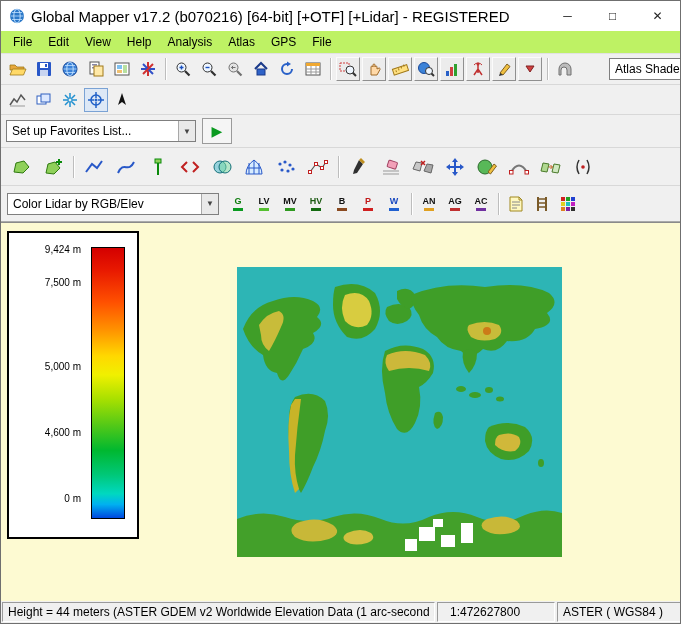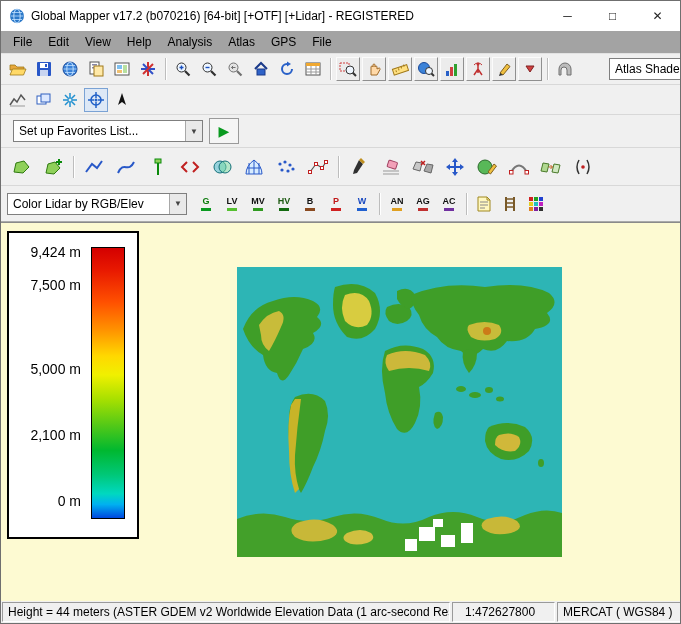--- a/index.html
+++ b/index.html
@@ -1,65 +1,65 @@
 <!DOCTYPE html>
 <html><head>
 <meta charset="utf-8">
 <style>
   *{box-sizing:border-box;margin:0;padding:0;font-family:"Liberation Sans",sans-serif;}
   html,body{width:681px;height:624px;background:#fff;}
   .window{width:681px;height:624px;border:1px solid #6f6f6f;display:flex;flex-direction:column;overflow:hidden;position:relative;background:#f0f0f0;}
   
   .titlebar{height:30px;background:#fff;display:flex;align-items:center;padding-left:8px;flex:0 0 auto;}
-  .titlebar .title{font-size:12px;color:#000;margin-left:6px;white-space:nowrap;}
+  .titlebar .title{font-size:15px;color:#000;margin-left:6px;white-space:nowrap;}
   .win-controls{margin-left:auto;display:flex;height:100%;}
   .winbtn{width:45px;height:100%;display:flex;align-items:center;justify-content:center;font-size:12px;color:#222;}
   
-  .menubar{height:23px;background:#a3a3a3;display:flex;align-items:center;padding-left:4px;border-bottom:1px solid #e2e2e2;font-size:12px;flex:0 0 auto;}
+  .menubar{height:23px;background:#bef264;display:flex;align-items:center;padding-left:4px;border-bottom:1px solid #e2e2e2;font-size:12px;flex:0 0 auto;}
   .menu-item{padding:3px 8px;color:#000;}
   
   .toolbar{display:flex;align-items:center;padding:2px 4px;background:#f0f0f0;border-bottom:1px solid #d8d8d8;position:relative;flex:0 0 auto;}
   .tb1{height:31px;}
   .tb2{height:30px;}
   .tb-fav{height:33px;}
   .tb3{height:38px;}
   .tb4{height:36px;border-bottom:1px solid #aaa;}
   .tbtn{width:24px;height:24px;display:inline-flex;align-items:center;justify-content:center;margin:0 1px;flex:0 0 auto;}
   .tb3 .tbtn{width:30px;height:30px;}
   .raised{border:1px solid;border-color:#fbfbfb #8f8f8f #8f8f8f #fbfbfb;background:#ececec;}
   .pressed{border:1px solid #7aa2d4;background:#dde8f6;}
   .sep{width:1px;height:22px;background:#bdbdbd;margin:0 4px;box-shadow:1px 0 0 #fff;flex:0 0 auto;}
   .combo{height:22px;background:#fff;border:1px solid #7f7f7f;display:flex;align-items:center;font-size:12px;flex:0 0 auto;}
   .combo-text{padding:0 5px;white-space:nowrap;overflow:hidden;flex:1;color:#000;}
   .combo-arrow{width:17px;height:100%;background:#e9e9e9;border-left:1px solid #a8a8a8;display:flex;align-items:center;justify-content:center;font-size:8px;color:#444;}
   .atlas-combo{position:absolute;right:-59px;top:4px;width:130px;}
-  .fav-combo{width:190px;margin-left:8px;}
-  .lidar-combo{width:180px;margin-left:2px;margin-right:6px;}
+  .fav-combo{width:190px;margin-left:1px;}
+  .lidar-combo{width:212px;margin-left:2px;margin-right:6px;}
   .play-btn{width:30px;height:26px;margin-left:6px;border:1px solid #9a9a9a;background:#f5f5f5;color:#0a9a20;font-size:14px;display:flex;align-items:center;justify-content:center;}
   
   .letter{flex-direction:column;line-height:1;}
   .lt{font-size:9px;font-weight:bold;color:#111;}
   .lt.green{color:#0a7a0a;} .lt.dgreen{color:#1c5a12;} .lt.red{color:#c01818;} .lt.blue{color:#1848c0;}
   .mark{width:10px;height:3px;margin-top:2px;}
   .m-g{background:#0a9a20;} .m-lv{background:#55c030;} .m-mv{background:#2f9a20;} .m-hv{background:#136a10;}
   .m-b{background:#8a4a20;} .m-p{background:#d02020;} .m-w{background:#2060d0;}
   .m-an{background:#e0a020;} .m-ag{background:#c03030;} .m-ac{background:#7030a0;}
   
   .map-area{flex:1;background:#fdfad2;position:relative;border-top:1px solid #8a8a8a;overflow:hidden;}
   .legend{position:absolute;left:6px;top:8px;width:132px;height:308px;background:#fff;border:2px solid #000;}
   .legend-bar{position:absolute;right:12px;top:14px;width:34px;height:272px;border:1px solid #000;
     background:linear-gradient(to bottom,#d40000 0%,#e81800 8%,#ff5000 20%,#ff9000 30%,#ffd800 40%,#f0f000 47%,#a8e000 56%,#50c818 66%,#00b830 75%,#00c878 84%,#00d8c0 91%,#00b0f0 95%,#0048e0 100%);}
-  .legend-label{position:absolute;right:56px;font-size:14px;color:#000;white-space:nowrap;text-align:right;}
+  .legend-label{position:absolute;right:56px;font-size:10px;color:#000;white-space:nowrap;text-align:right;}
   .ll0{top:11px;} .ll1{top:44px;} .ll2{top:128px;} .ll3{top:194px;} .ll4{top:260px;}
   .world-map{position:absolute;left:236px;top:44px;width:325px;height:290px;}
   
   .statusbar{height:22px;display:flex;align-items:stretch;background:#f0f0f0;padding:1px;gap:2px;flex:0 0 auto;font-size:12px;}
   .pane{border:1px solid;border-color:#9a9a9a #fff #fff #9a9a9a;display:flex;align-items:center;padding:0 5px;white-space:nowrap;overflow:hidden;background:#f0f0f0;color:#000;}
   .pane.msg{flex:1;}
-  .pane.scale{width:103px;flex:0 0 auto;padding-left:12px;}
+  .pane.scale{width:118px;flex:0 0 auto;padding-left:12px;}
   .pane.proj{width:132px;flex:0 0 auto;margin-right:-10px;}
 </style>
 </head>
 <body>
 
 <div class="window">
 
   <div class="titlebar">
     <svg width="16" height="16">
         <circle cx="8" cy="8" r="7" fill="#2b78c8"></circle>
@@ -481,21 +481,21 @@
         </svg>
       </span>
   </div>
 
   <div class="map-area">
 
     <div class="legend">
       <span class="legend-label ll0">9,424 m</span>
       <span class="legend-label ll1">7,500 m</span>
       <span class="legend-label ll2">5,000 m</span>
-      <span class="legend-label ll3">2,100 m</span>
+      <span class="legend-label ll3">4,600 m</span>
       <span class="legend-label ll4">0 m</span>
       <div class="legend-bar"></div>
     </div>
 
     <svg class="world-map" viewBox="0 0 325 290">
       <rect x="0" y="0" width="325" height="290" fill="#2db5b5"></rect>
 
       <path d="M6 62 Q14 40 36 34 Q58 26 76 34 Q88 40 80 50 Q90 58 76 66 Q82 76 66 82 Q60 96 52 108 Q44 120 40 106 Q28 104 26 88 Q12 80 6 62 Z" fill="#3f9e28"></path>
       <path d="M22 58 Q30 46 42 44 Q50 48 44 60 Q38 74 32 84 Q24 78 24 68 Z" fill="#c8bc3a"></path>
 
@@ -539,17 +539,17 @@
   </div>
 
   <div class="statusbar">
     <div class="pane msg">
         <span>Height = 44 meters (ASTER GDEM v2 Worldwide Elevation Data (1 arc-second Resolution))</span>
       </div>
     <div class="pane scale">
         <span>1:472627800</span>
       </div>
     <div class="pane proj">
-        <span>MERCAT ( WGS84 )</span>
+        <span>ASTER ( WGS84 )</span>
       </div>
   </div>
 
 </div>
 
 </body></html>

